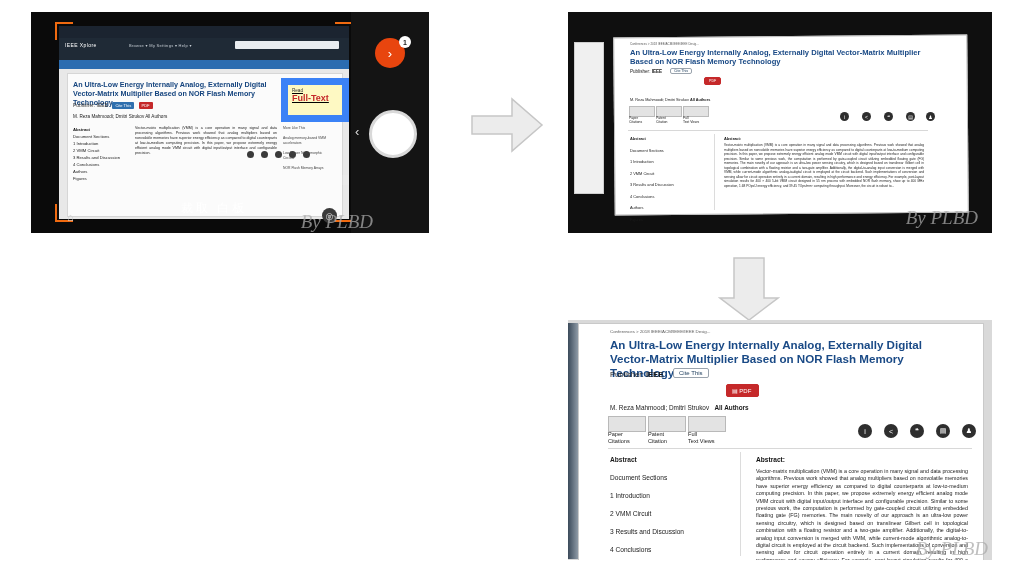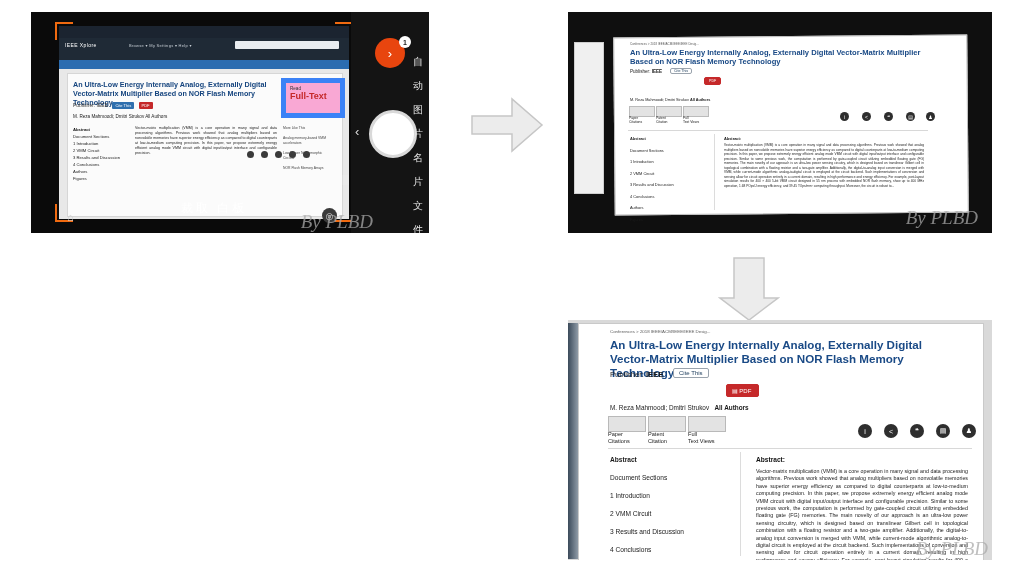--- a/index.html
+++ b/index.html
@@ -90,21 +90,21 @@
   #cap-left-col .hd { font-weight: bold; color: #111; }
   #cap-abs-body {
     left: 76px; top: 100px; width: 142px; color: #222; font-size: 3.6px; line-height: 5.1px;
     text-align: justify;
   }
   #cap-right-col {
     left: 224px; top: 100px; width: 50px; color: #444; font-size: 3.4px; line-height: 5px;
   }
   #cap-readfull {
     left: 222px; top: 52px; width: 54px; height: 30px;
-    background: #f9a8d4; border: 5px solid #3b82f6;
+    background: #fef9c3; border: 7px solid #3b82f6; text-decoration: underline;
   }
   #cap-readfull .rf1 { color: #333; font-size: 4.6px; padding: 3px 0 0 4px; }
   #cap-readfull .rf2 { color: #c5292a; font-size: 9px; font-weight: bold; padding: 0 0 0 4px; line-height: 10px; }
   
   #cap-frame { left: 24px; top: 10px; width: 298px; height: 200px; }
   .corner { position: absolute; width: 16px; height: 16px; border: 2px solid #f06a10; }
   .corner.tl { left: 0; top: 0; border-right: none; border-bottom: none; }
   .corner.tr { right: 0; top: 0; border-left: none; border-bottom: none; }
   .corner.bl { left: 0; bottom: 0; border-right: none; border-top: none; }
   .corner.br { right: 0; bottom: 0; border-left: none; border-top: none; }
@@ -323,27 +323,20 @@
     <div class="corner tr"></div>
     <div class="corner bl"></div>
     <div class="corner br"></div>
   </div>
 
   <div class="abs" id="cap-right-rail">
     <div class="abs" id="thumb-badge">›</div>
     <div class="abs" id="thumb-count">1</div>
     <div class="abs" id="shutter"></div>
     <div class="abs" id="back-chevron">‹</div>
-    <div class="abs" id="mode-list">
-      <div>自动</div>
-      <div>图片</div>
-      <div>名片</div>
-      <div>文件</div>
-
-    </div>
   </div>
 
   <div class="abs nosel" id="cap-bottom-label">裁取 白板</div>
   <div class="abs" id="cap-home">⌂</div>
   <div class="abs" id="cap-gallery">◎</div>
   <div class="abs wm nosel" style="right:56px; bottom:0px;">By PLBD</div>
 </div>
 
 <div class="abs" id="arrow-right">
   <svg width="74" height="58" viewBox="0 0 74 58">

